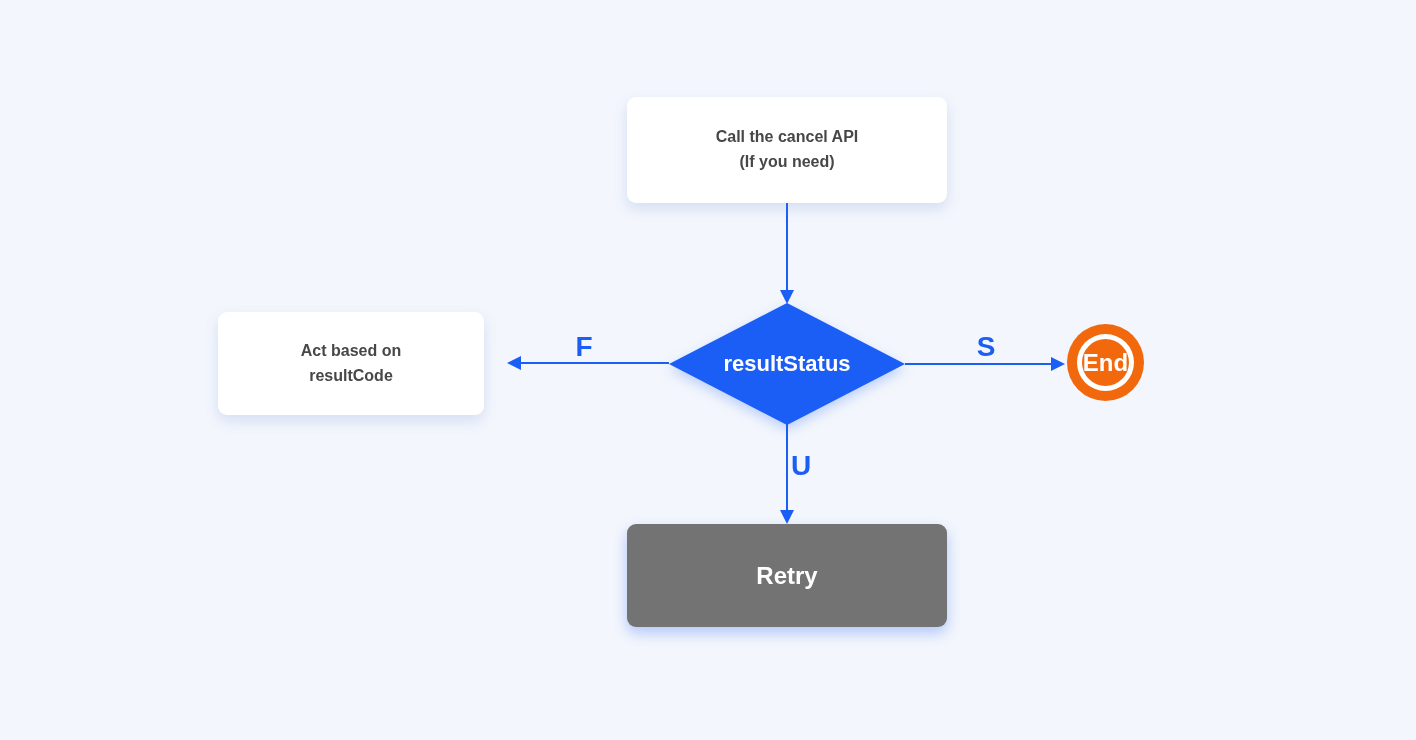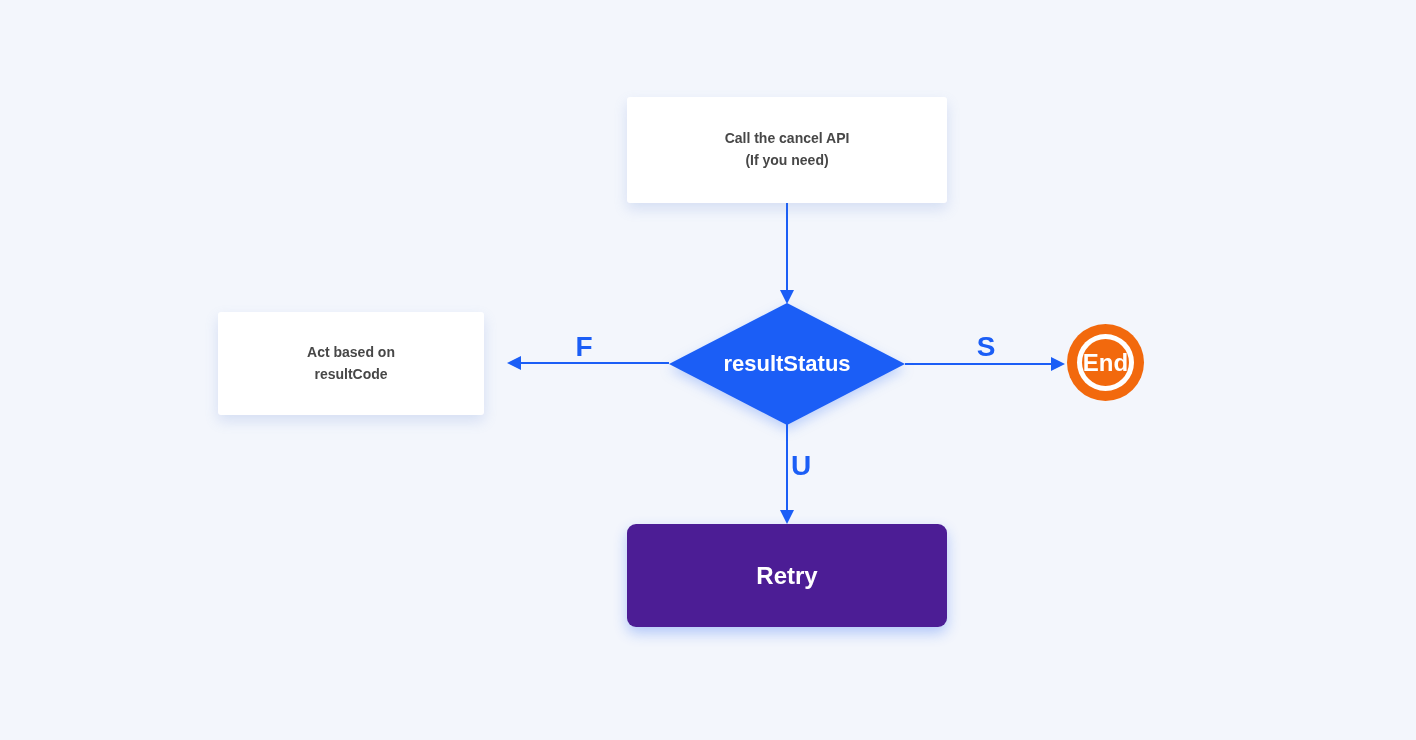--- a/index.html
+++ b/index.html
@@ -21,36 +21,36 @@
   .edge-line { stroke: #1b5ef6; stroke-width: 2; }
   .edge-head { fill: #1b5ef6; }
 
   .card {
     position: absolute;
     display: flex;
     align-items: center;
     justify-content: center;
     text-align: center;
     background: #ffffff;
-    border-radius: 3px;
+    border-radius: 9px;
     color: #474747;
     font-weight: 700;
-    font-size: 14px;
+    font-size: 16px;
     line-height: 1.55;
     white-space: pre-line;
     box-shadow: 0 6px 14px rgba(96, 130, 210, 0.20);
   }
   .node-call-api  { left: 627px; top: 97px;  width: 320px; height: 106px; }
   .node-act-code  { left: 174px; top: 312px; width: 266px; height: 103px; margin-left: 44px; }
 
   .node-retry {
     position: absolute;
     left: 627px; top: 524px; width: 320px; height: 103px;
     display: flex; align-items: center; justify-content: center;
-    background: #4c1d95;
+    background: #737373;
     border-radius: 9px;
     color: #ffffff;
     font-weight: 700;
     font-size: 24px;
     box-shadow: 0 6px 14px rgba(27, 94, 246, 0.30);
   }
 
   .diamond-wrap {
     position: absolute;
     left: 669px; top: 303px; width: 236px; height: 122px;

